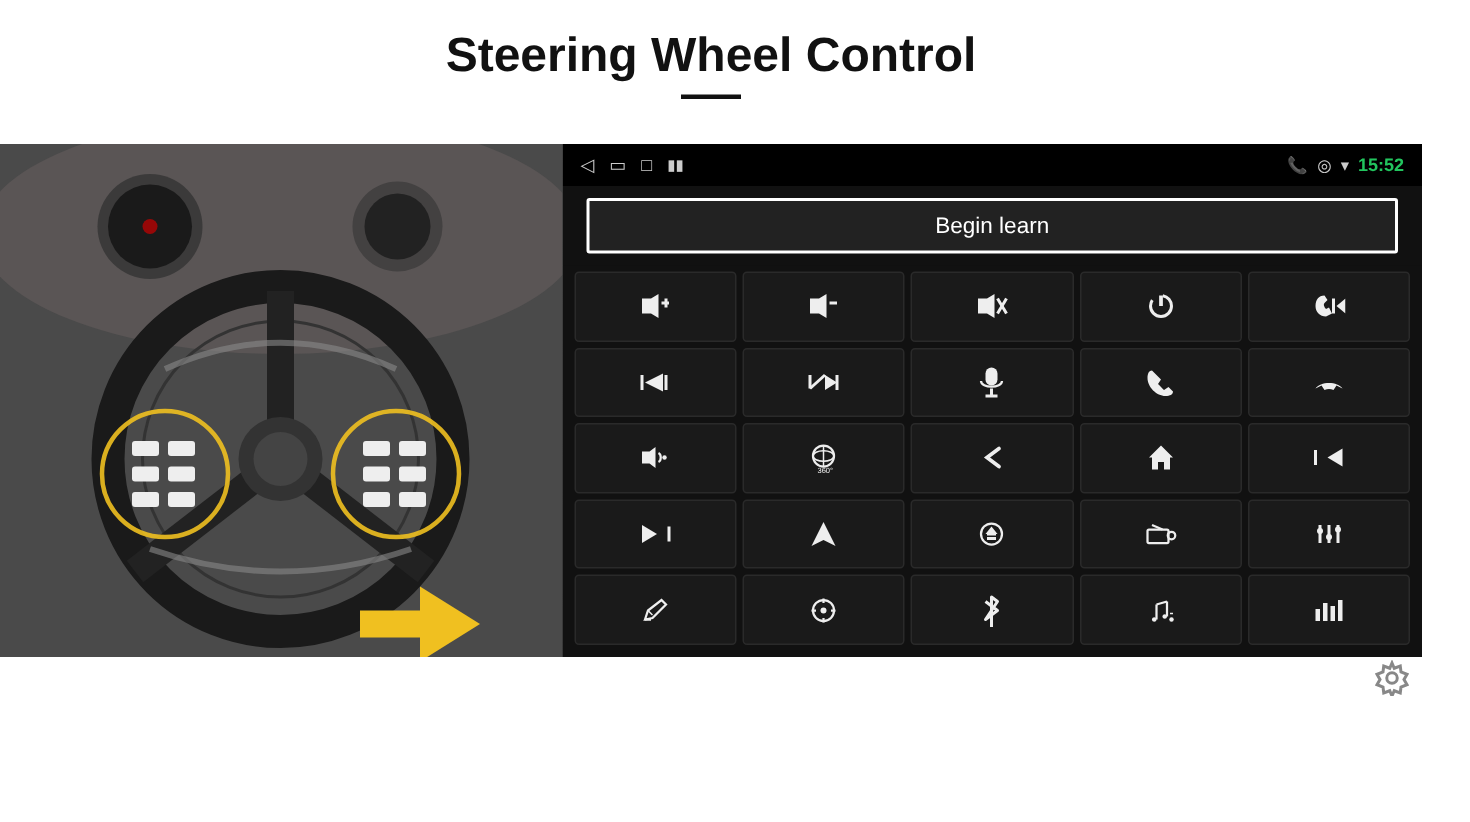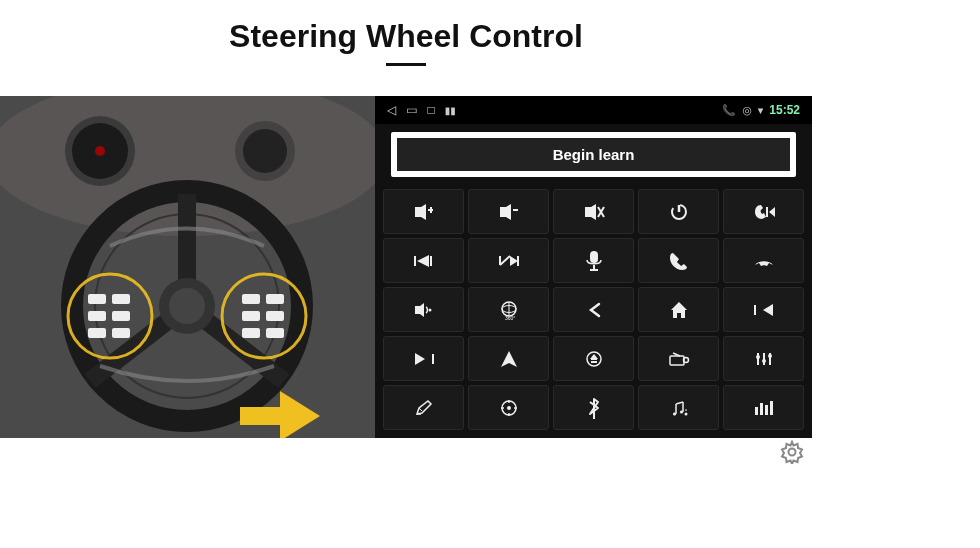--- a/index.html
+++ b/index.html
@@ -5,21 +5,21 @@
     * { margin: 0; padding: 0; box-sizing: border-box; }
     body {
       width: 980px;
       height: 548px;
       background: #fff;
       font-family: Arial, sans-serif;
       overflow: hidden;
     }
 
     .page-container {
-      width: 812px;
+      width: 948px;
       height: 548px;
       display: flex;
       flex-direction: column;
       align-items: flex-start;
       background: #fff;
     }
 
     .header-section {
       text-align: center;
       padding: 18px 60px 10px;
@@ -109,28 +109,27 @@
 
     .begin-learn-row {
       padding: 8px 16px;
       background: #111;
     }
 
     .begin-learn-btn {
       display: block;
       width: 100%;
       background: #222;
-      border: 6px solid #ffffff;
+      border: 2px solid #ffffff;
       color: #fff;
       font-size: 15px;
       text-align: center;
       padding: 8px 12px;
       cursor: pointer;
       border-radius: 2px;
-      font-weight: bold;
     }
 
     .control-grid {
       display: grid;
       grid-template-columns: repeat(5, 1fr);
       grid-template-rows: repeat(5, 1fr);
       flex: 1;
       gap: 0;
       padding: 2px 6px 6px;
       background: #111;
@@ -218,21 +217,21 @@
         <div class="status-left">
           <span class="status-icon">◁</span>
           <span class="status-icon">▭</span>
           <span class="status-icon">□</span>
           <span class="status-icon" style="font-size:10px;">▮▮</span>
         </div>
         <div class="status-right">
           <span>📞</span>
           <span style="font-size:11px;">◎</span>
           <span style="font-size:11px;">▾</span>
-          <span style="font-size:12px; color:#86efac; font-weight:bold;">15:52</span>
+          <span style="font-size:12px; color:#22c55e; font-weight:bold;">15:52</span>
         </div>
       </div>
 
       <div class="begin-learn-row">
         <button class="begin-learn-btn">Begin learn</button>
       </div>
 
       <div class="control-grid">
 
         <div class="ctrl-btn" title="Volume Up">

